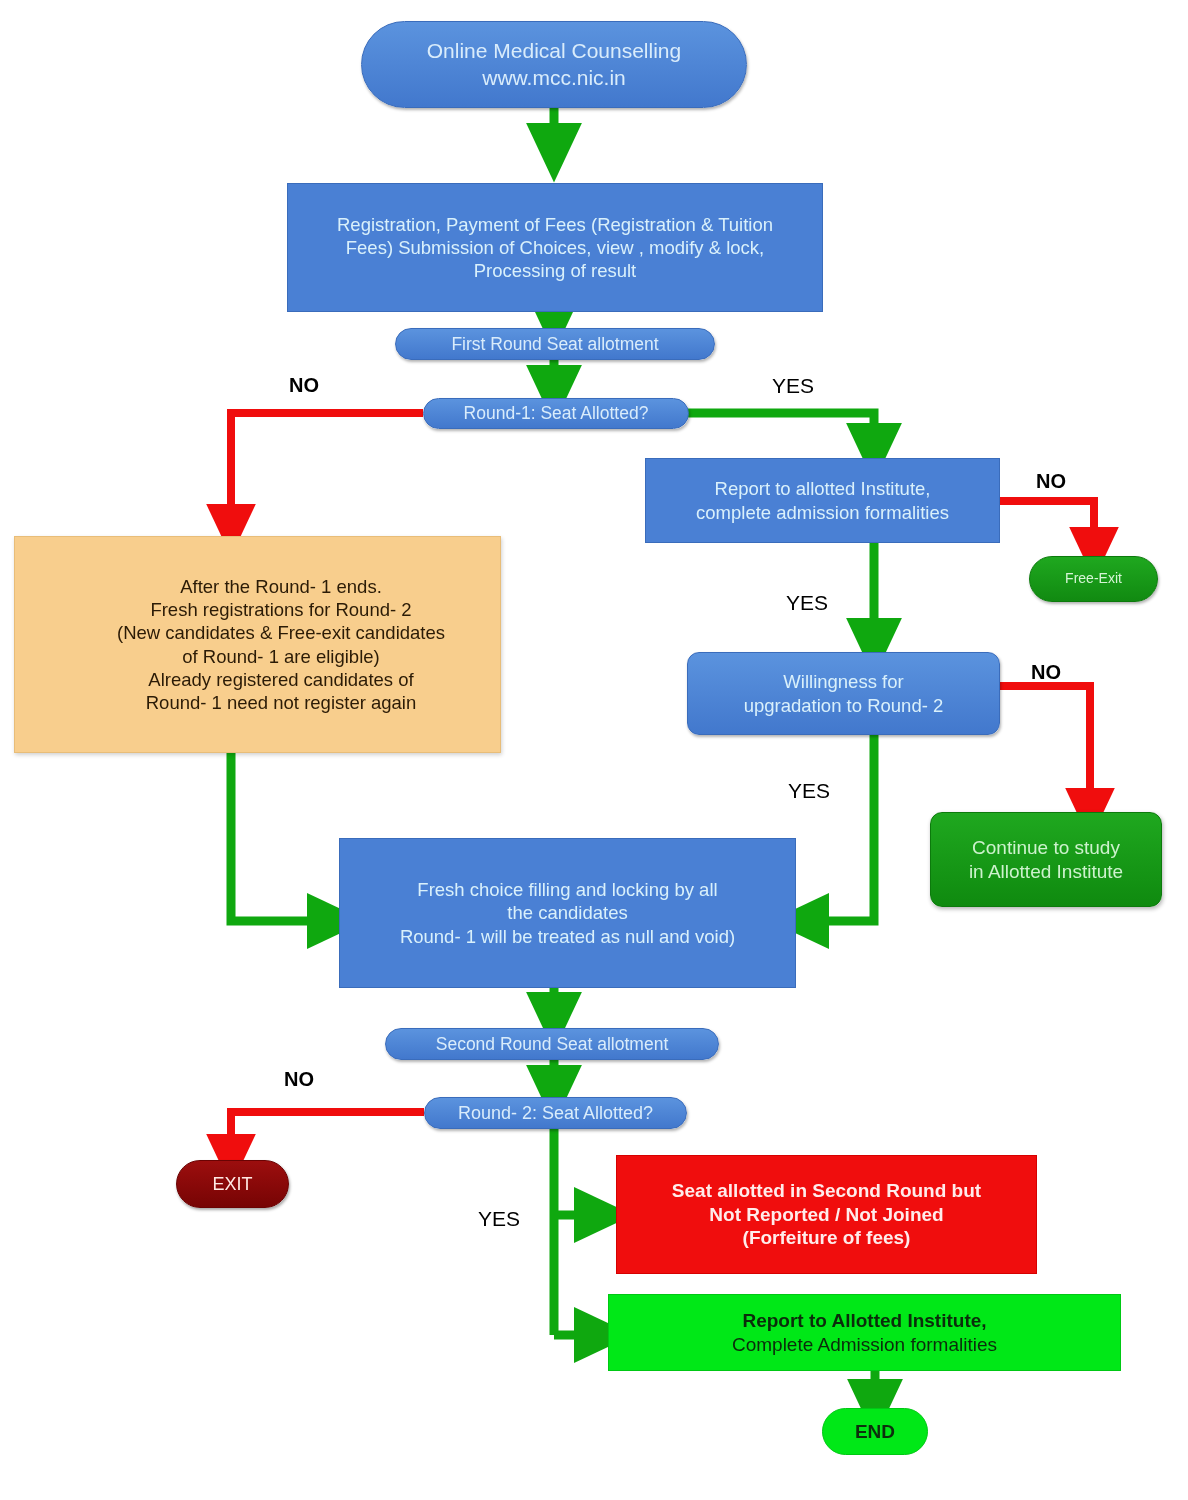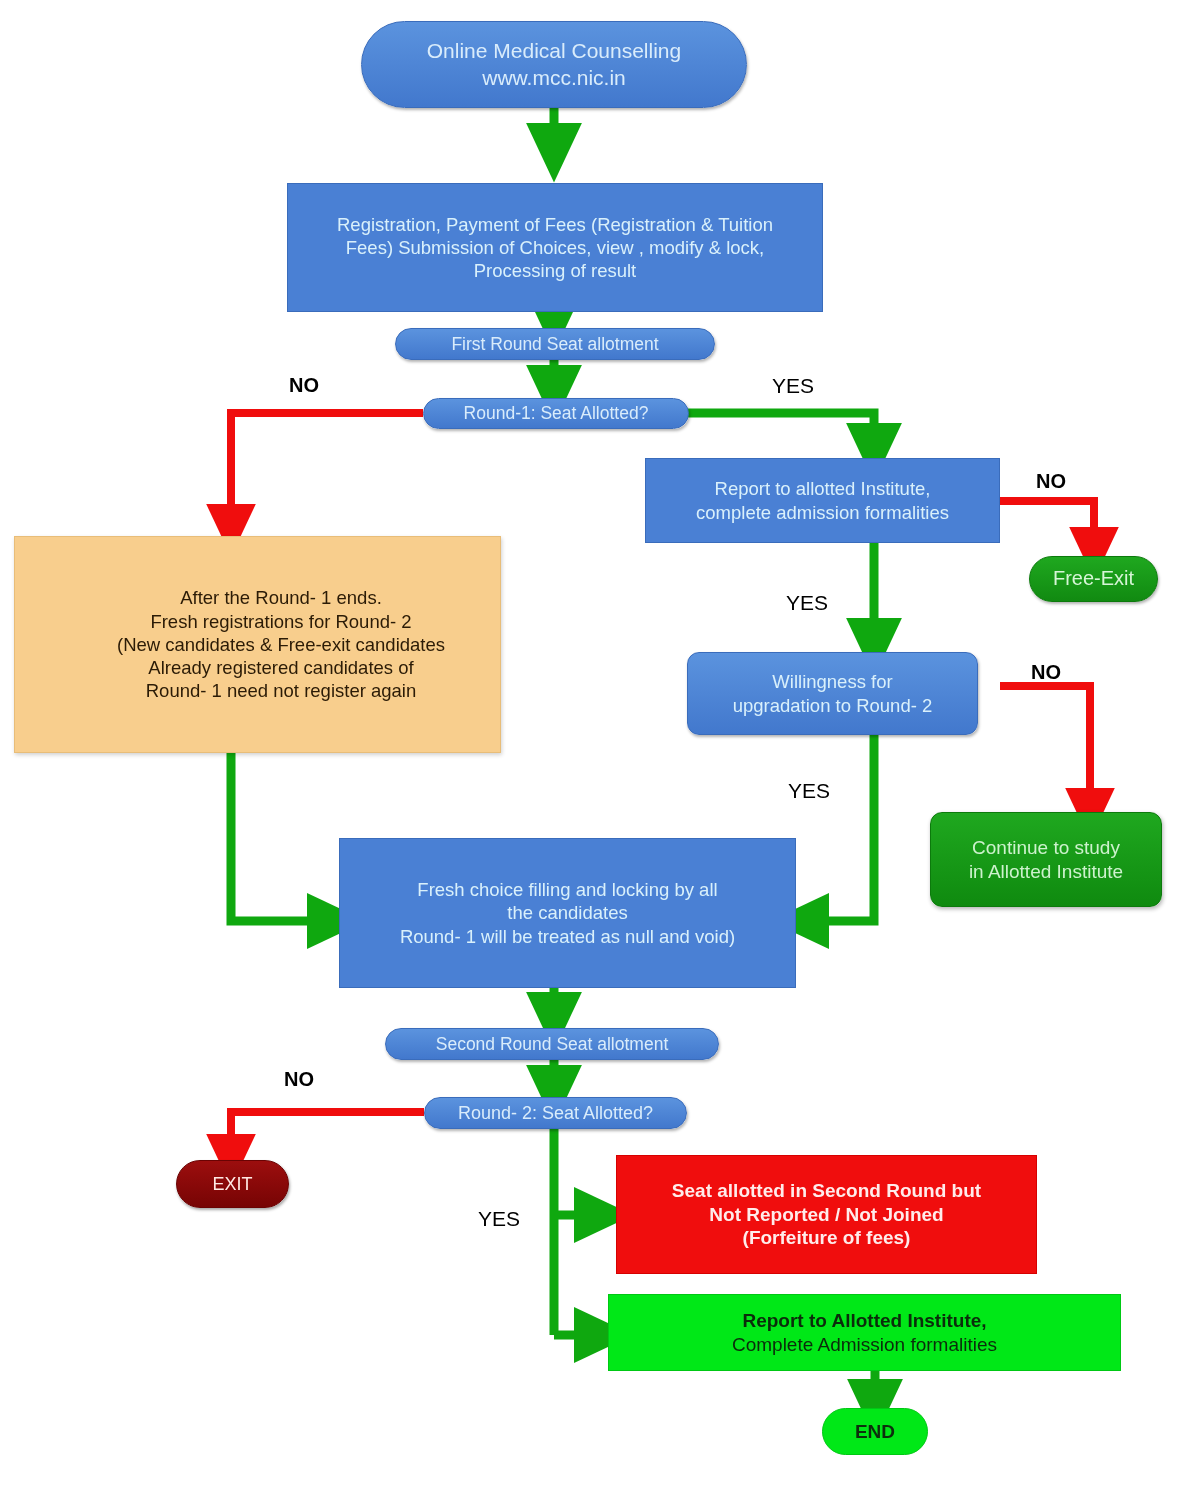--- a/index.html
+++ b/index.html
@@ -189,37 +189,38 @@
 
   <div class="node pill-blue" style="left:423px; top:398px; width:266px; height:31px; font-size:17.5px;">
     <div class="txt">Round-1: Seat Allotted?</div>
   </div>
 
   <div class="node rect-orange" style="left:14px; top:536px; width:487px; height:217px; font-size:18.5px;">
     <div class="txt">
       <div>After the Round- 1 ends.</div>
       <div>Fresh registrations for Round- 2</div>
       <div>(New candidates &amp; Free-exit candidates</div>
+      <div>of Round- 1 are eligible)</div>
       <div>Already registered candidates of</div>
       <div>Round- 1 need not register again</div>
     </div>
   </div>
 
   <div class="node rect-blue" style="left:645px; top:458px; width:355px; height:85px; font-size:18.5px;">
     <div class="txt">
       <div>Report to allotted Institute,</div>
       <div>complete admission formalities</div>
     </div>
   </div>
 
-  <div class="node pill-green" style="left:1029px; top:556px; width:129px; height:46px; font-size:20px;">
+  <div class="node pill-green" style="left:1029px; top:556px; width:129px; height:46px; font-size:14px;">
     <div class="txt">Free-Exit</div>
   </div>
 
-  <div class="node round-blue" style="left:687px; top:652px; width:291px; height:83px; font-size:18.5px;">
+  <div class="node round-blue" style="left:687px; top:652px; width:313px; height:83px; font-size:18.5px;">
     <div class="txt">
       <div>Willingness for</div>
       <div>upgradation to Round- 2</div>
     </div>
   </div>
 
   <div class="node round-green" style="left:930px; top:812px; width:232px; height:95px; font-size:19px;">
     <div class="txt">
       <div>Continue to study</div>
       <div>in Allotted Institute</div>

